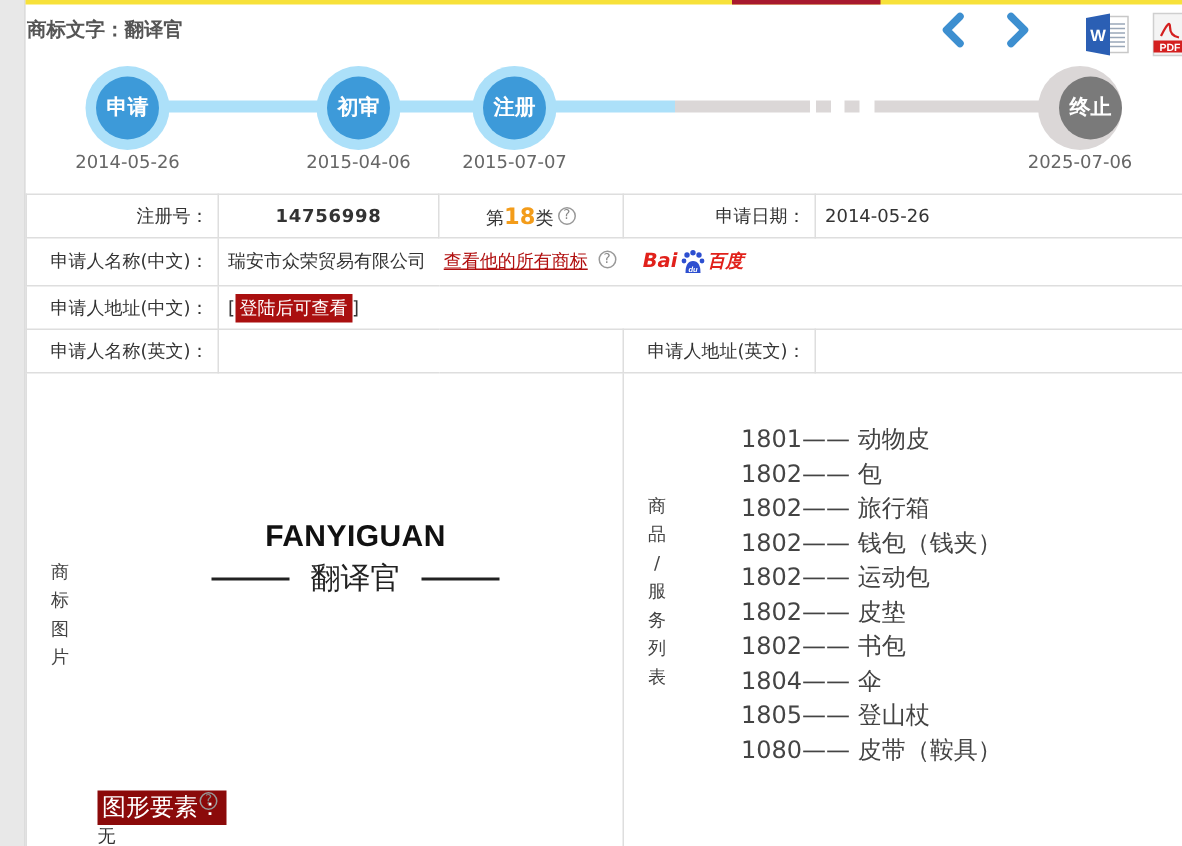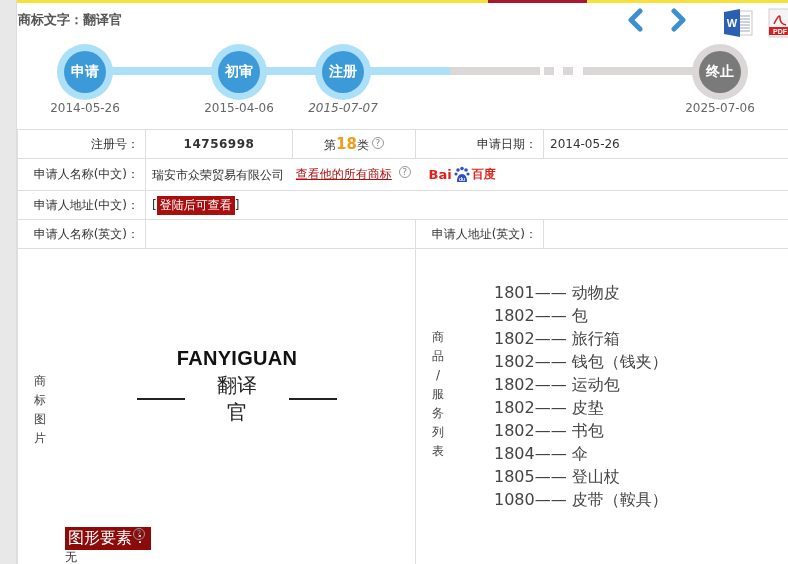--- a/index.html
+++ b/index.html
@@ -30,33 +30,33 @@
   .tl-date { position: absolute; top: 61px; width: 90px; text-align: center; color: #666; font-size: 12px; }
 
   .info-table { position: absolute; left: 17px; top: 129px; width: 771px; border-collapse: collapse; table-layout: fixed; }
   .info-table td { border: 1px solid #dedede; height: 29px; padding: 0 6px; vertical-align: middle; font-size: 12px; color: #333; }
   .lbl { text-align: right; color: #444; }
   .reg-no { color: #1a1acc; font-weight: bold; font-size: 16px; letter-spacing: 0.5px; padding-left: 0; text-align: center; }
   .cls { text-align: center; }
   .cls-num { color: #f39c1a; font-weight: bold; font-size: 15px; }
   .help { display: inline-block; width: 12px; height: 12px; border: 1px solid #999; border-radius: 50%; font-size: 9px; line-height: 10px; text-align: center; color: #888; vertical-align: 3px; margin-left: 3px; }
   .link-red { color: #b10f0f; text-decoration: underline; margin-left: 8px; cursor: pointer; }
-  .baidu { display: inline-flex; align-items: center; margin-left: 14px; color: #e1211b; font-weight: bold; font-size: 13px; cursor: pointer; vertical-align: middle; }
+  .baidu { display: inline-flex; align-items: center; margin-left: 14px; color: #e1211b; font-weight: bold; font-size: 13px; cursor: pointer; vertical-align: middle; font-style: italic; }
   .baidu .paw { width: 18px; height: 18px; margin: 0 1px; }
   .baidu .cn { font-size: 12px; }
   .login-badge { display: inline-block; background: #aa0f0f; color: #fff; padding: 1px 3px; font-size: 12px; cursor: pointer; text-align: right; }
   .bracket { color: #333; }
 
   .big-row td { height: 316px; vertical-align: top; padding: 0; position: relative; }
   .vlabel { position: absolute; width: 14px; font-size: 12px; line-height: 19px; color: #444; text-align: center; }
   .logo-area { position: absolute; left: 119px; top: 98px; width: 200px; text-align: center; }
   .logo-en { font-family: "Liberation Sans", sans-serif; font-weight: bold; font-size: 20px; color: #111; letter-spacing: 0.3px; }
   .logo-cn-row { display: flex; align-items: center; justify-content: center; margin-top: 2px; }
   .logo-rule { width: 52px; height: 2px; background: #222; }
-  .logo-cn { font-size: 20px; color: #222; margin: 0 24px; }
+  .logo-cn { font-size: 20px; color: #222; margin: 0 14px; }
   .fig-label { position: absolute; left: 47px; top: 278px; background: #8b0a0a; color: #fff; font-size: 16px; padding: 1px 3px; }
   .fig-help { position: absolute; left: 112px; top: 279px; }
   .fig-value { position: absolute; left: 47px; top: 300px; font-size: 12px; color: #333; }
   .goods-list { position: absolute; left: 78px; top: 32px; }
   .goods-item { height: 23px; line-height: 23px; font-size: 16px; color: #444; white-space: nowrap; }
 </style>
 </head>
 <body>
 
 <div class="left-strip"></div>
@@ -113,23 +113,23 @@
   <div class="tl-date" style="left:23px;">2014-05-26</div>
 
   <div class="tl-node blue" style="left:194px;">
     <div class="tl-inner">初审</div>
   </div>
   <div class="tl-date" style="left:177px;">2015-04-06</div>
 
   <div class="tl-node blue" style="left:298px;">
     <div class="tl-inner">注册</div>
   </div>
-  <div class="tl-date" style="left:281px;font-style:italic;">2015-07-07</div>
-
-  <div class="tl-node gray" style="left:675px;">
+  <div class="tl-date" style="left:281px;">2015-07-07</div>
+
+  <div class="tl-node gray" style="left:675px;justify-content:flex-end;">
     <div class="tl-inner">终止</div>
   </div>
   <div class="tl-date" style="left:658px;">2025-07-06</div>
 </div>
 
 <table class="info-table">
   <colgroup>
     <col style="width:128px">
       <col style="width:147px">
       <col style="width:123px">

